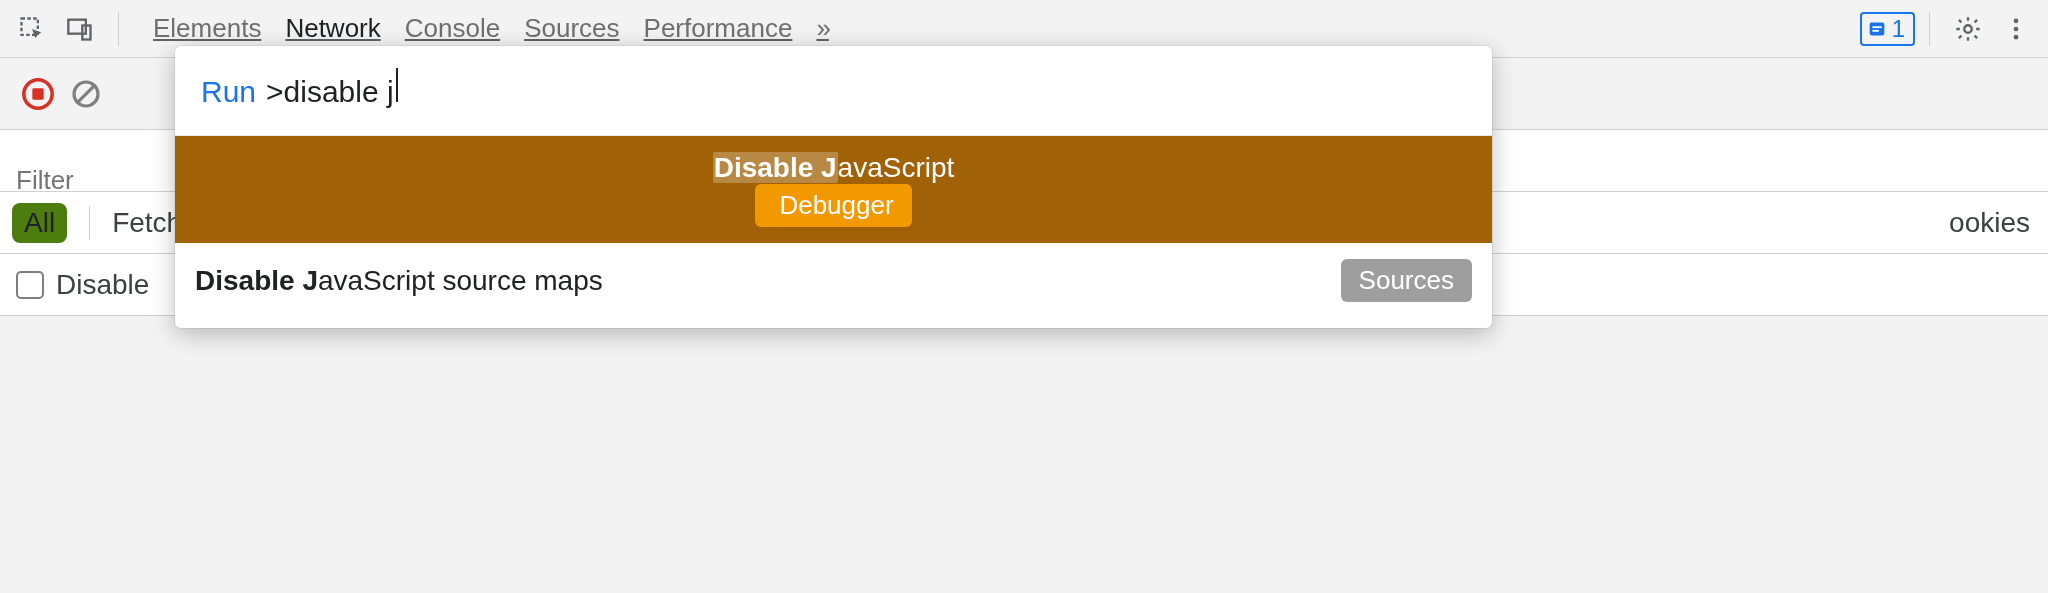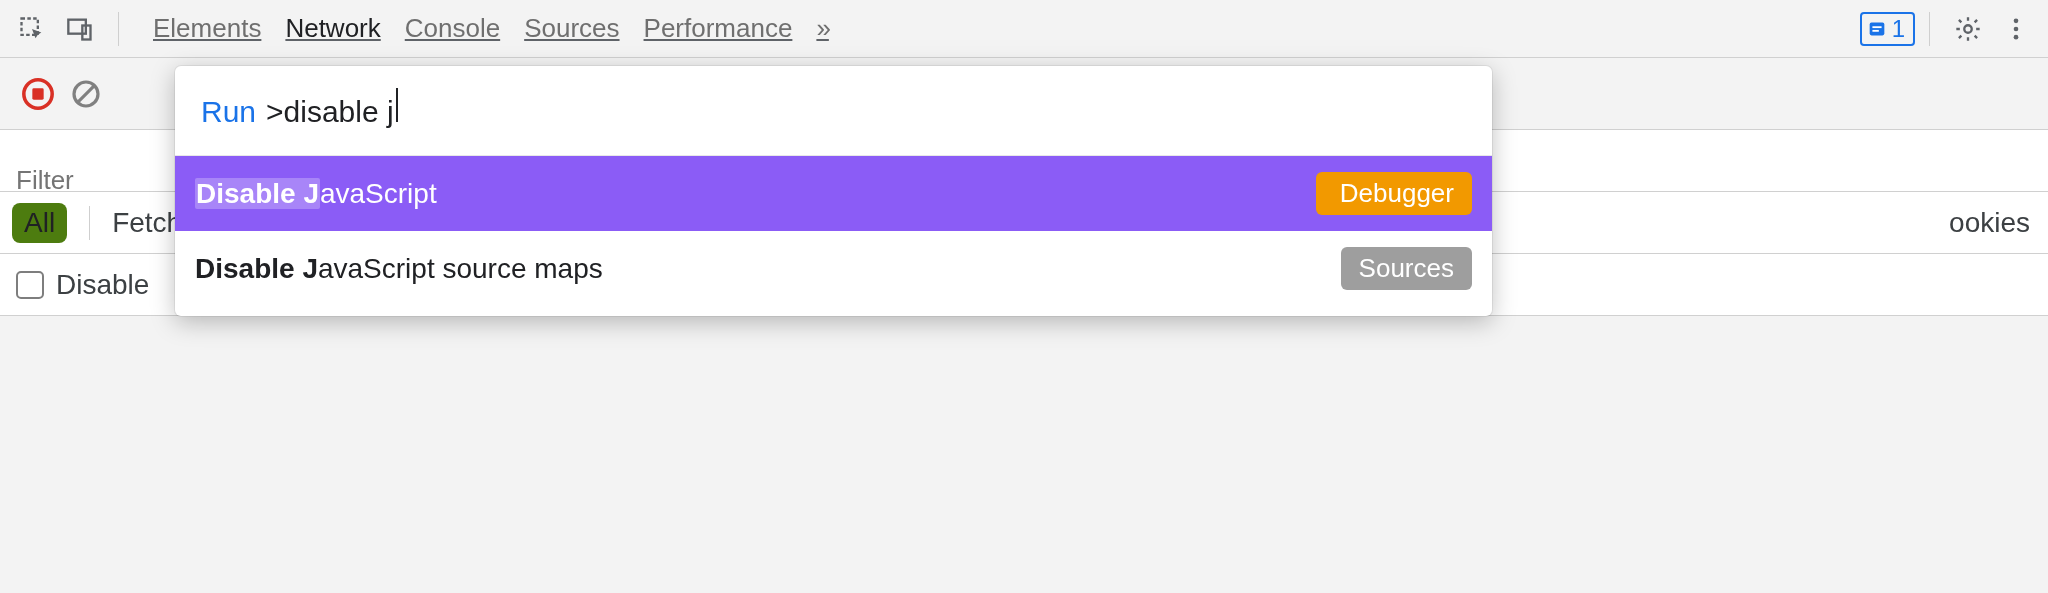--- a/index.html
+++ b/index.html
@@ -138,21 +138,21 @@
     width: 28px; height: 28px;
     border: 2px solid #7e7e7e;
     border-radius: 5px;
     background: #fff;
   }
 
   
   .palette {
     position: absolute;
     left: 175px;
-    top: 66px;
+    top: 46px;
     width: 1317px;
     background: #ffffff;
     border-radius: 6px;
     box-shadow: 0 6px 24px rgba(0,0,0,.25), 0 0 0 1px rgba(0,0,0,.06);
     z-index: 20;
     padding-bottom: 10px;
   }
   .palette-input-row {
     display: flex;
     align-items: baseline;
@@ -185,22 +185,23 @@
     font-size: 28px;
   }
   .palette-item .title { flex: 1; }
   .palette-item .match { font-weight: 700; }
   .palette-item .match-underlay {
     background: rgba(255,255,255,0.25);
     padding: 0 1px;
     border-radius: 2px;
   }
   .palette-item.sel {
-    background: #8b5cf6;
+    background: #a16207;
     color: #ffffff;
+    flex-direction: column;
   }
   .palette-item:not(.sel) { color: #202124; gap: 27px; }
   .badge {
     font-size: 26px;
     color: #ffffff;
     background: #9e9e9e;
     border-radius: 6px;
     padding: 6px 18px;
   }
   .badge.debugger { background: #f29900; padding-left: 24px; }

